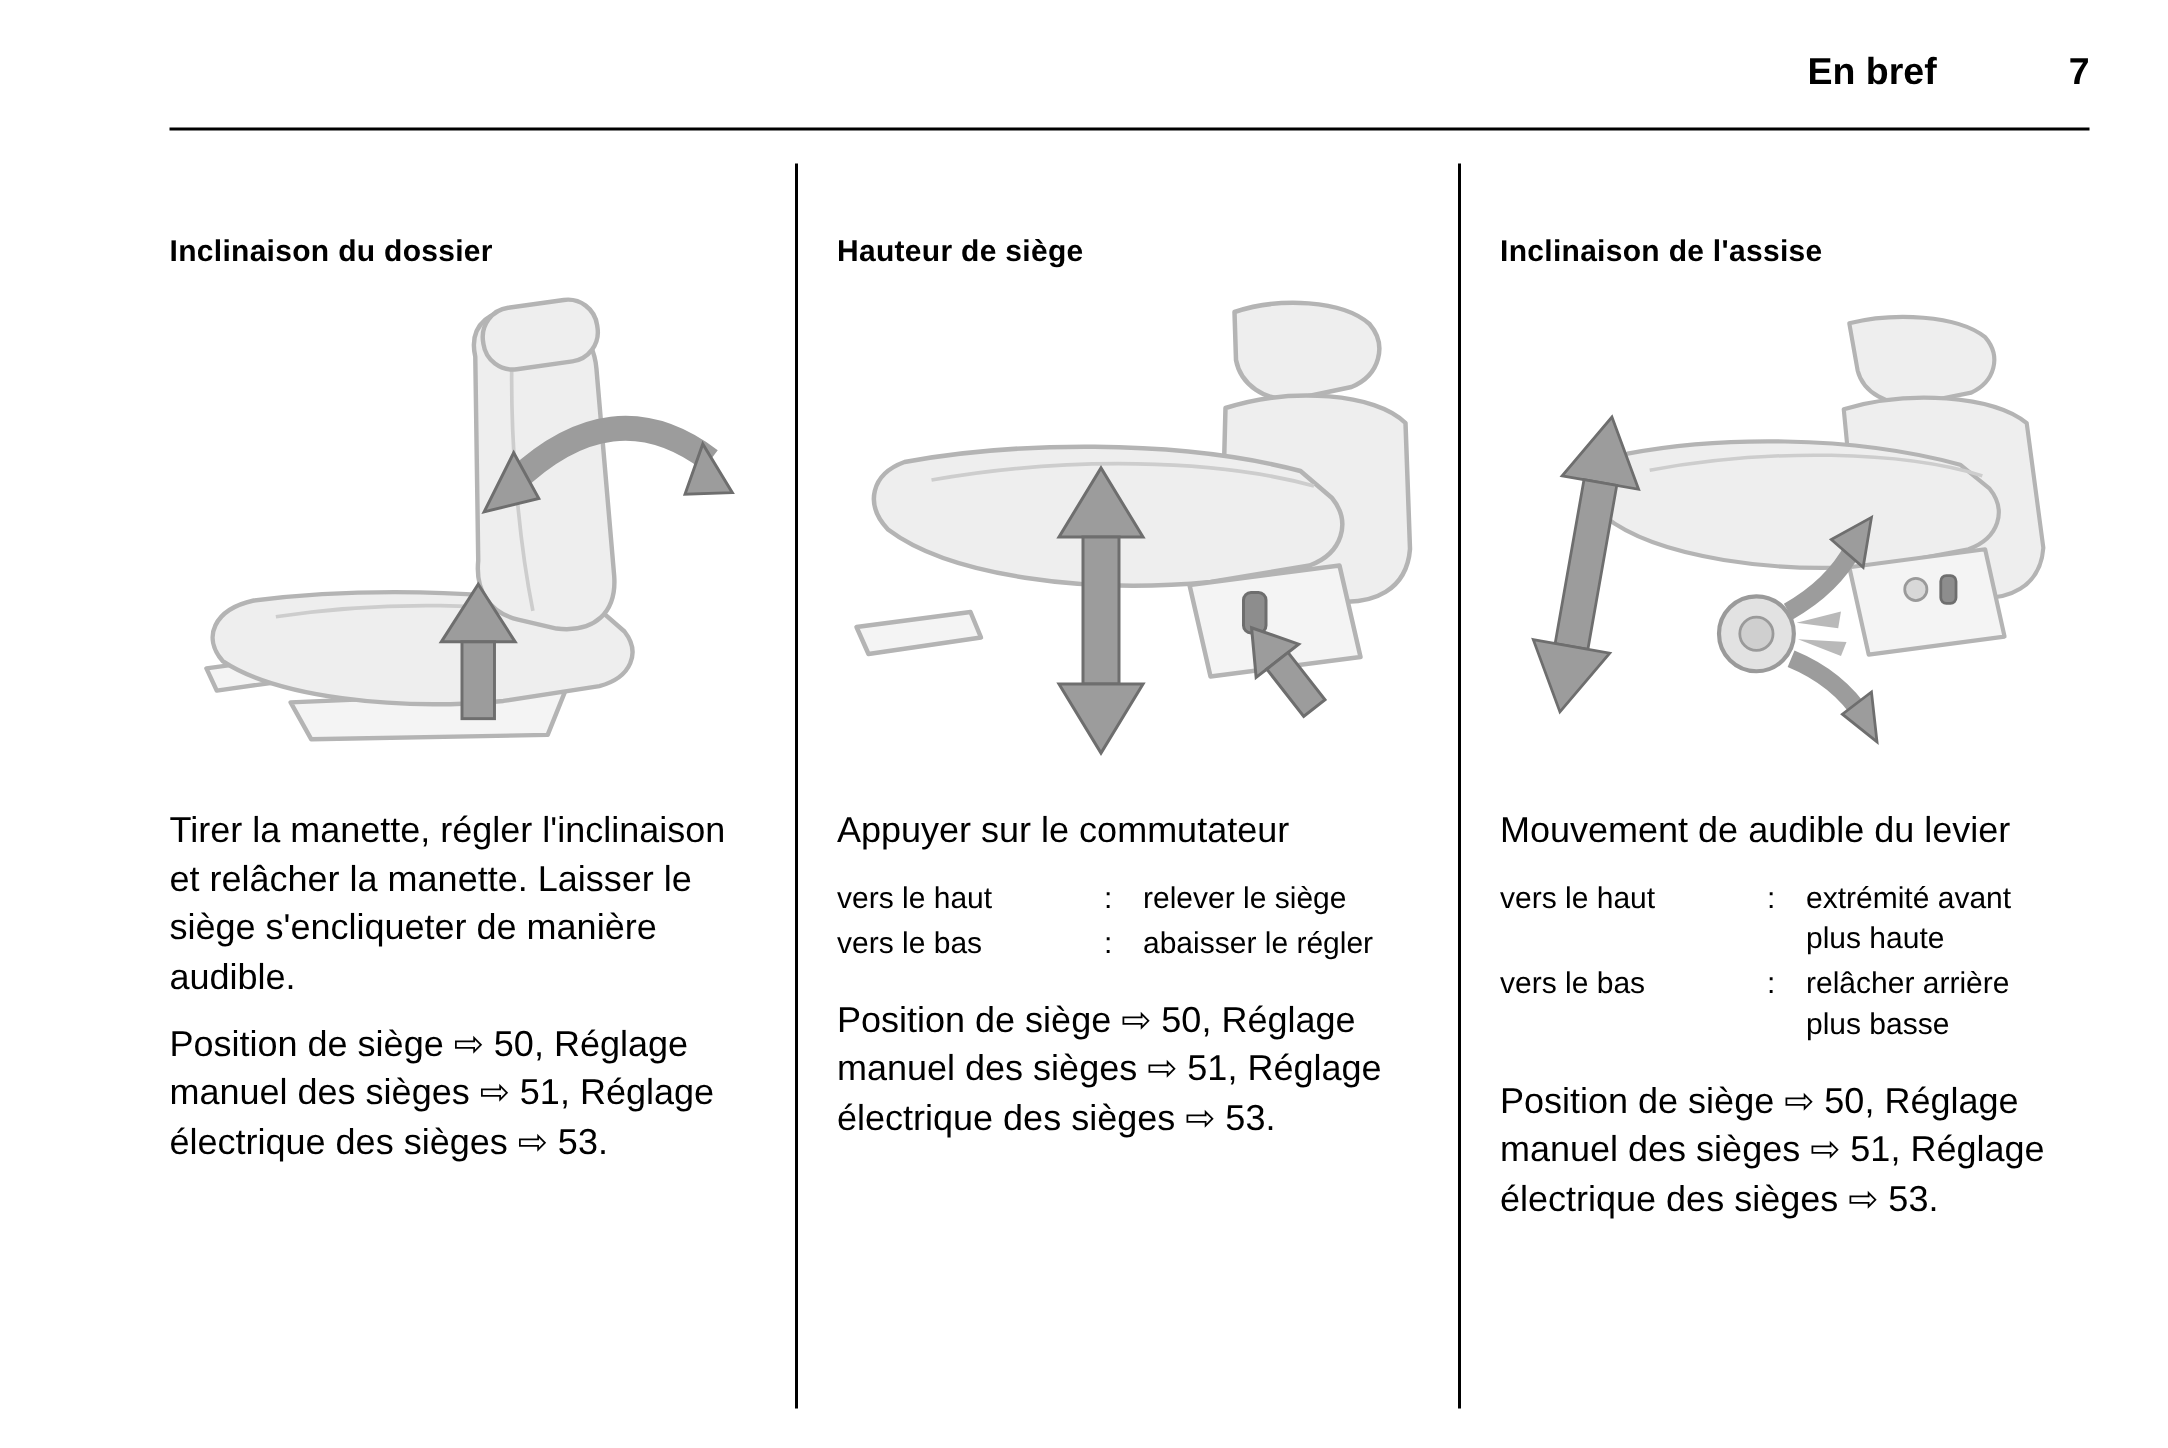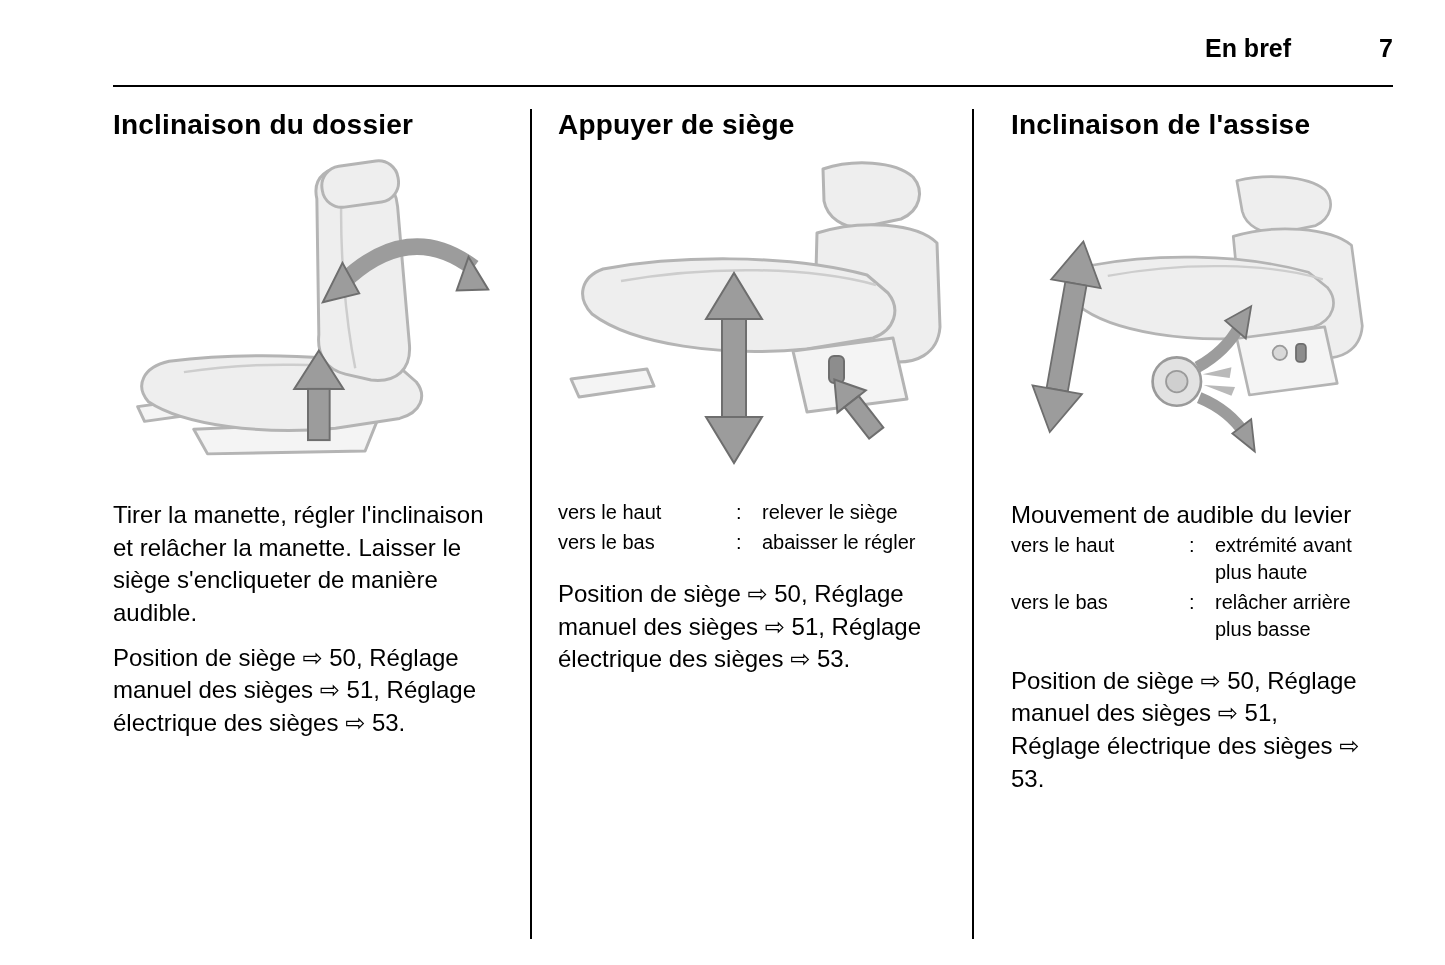--- a/index.html
+++ b/index.html
@@ -13,32 +13,32 @@
 
   .header { display:flex; justify-content:flex-end; align-items:baseline; padding-bottom:22px; }
   .header .section { font-size:25px; font-weight:bold; }
   .header .pagenum { font-size:25px; font-weight:bold; margin-left:88px; }
   .rule { border-bottom:2px solid #000; }
 
   .columns { display:flex; margin-top:22px; min-height:830px; }
   .col { padding-right:28px; }
   .col1 { width:417px; }
   .col2 { width:442px; border-left:2px solid #000; padding-left:26px; }
-  .col3 { width:421px; border-left:2px solid #000; padding-left:37px; }
+  .col3 { width:421px; border-left:2px solid #000; padding-left:26px; }
 
-  .col-title { font-size:28px; font-weight:bold; margin-bottom:18px; letter-spacing:0.2px; }
+  .col-title { font-size:20px; font-weight:bold; margin-bottom:18px; letter-spacing:0.2px;margin-top:48px; }
 
   .illustration { height:316px; margin-bottom:24px; }
   .illustration svg { width:100%; height:100%; }
 
   .body { font-size:24px; line-height:1.36; }
   .refs { margin-top:12px; }
   .refs-after-defs { margin-top:22px; }
 
-  .deflist { }
+  .deflist { margin-top:15px; }
   .defrow { display:flex; font-size:20px; line-height:1.35; margin-bottom:3px; }
   .term { width:178px; flex:none; }
   .sep { width:26px; flex:none; }
   .desc { flex:1; }
 </style>
 </head>
 <body>
 
 <div class="page">
 
@@ -74,21 +74,21 @@
             <rect x="198" y="231" width="22" height="52"></rect>
           </g>
         </svg>
       </div>
 
       <p class="body">Tirer la manette, régler l'inclinaison et relâcher la manette. Laisser le siège s'encliqueter de manière audible.</p>
       <p class="body refs">Position de siège ⇨ 50, Réglage manuel des sièges ⇨ 51, Réglage électrique des sièges ⇨ 53.</p>
     </section>
 
     <section class="col col2">
-      <h2 class="col-title">Appuyer de siège</h2>
+      <h2 class="col-title">Hauteur de siège</h2>
 
       <div class="illustration">
         <svg viewBox="0 0 380 316">
           <g fill="#eeeeee" stroke="#b4b4b4" stroke-width="3" stroke-linejoin="round">
             <path d="M262,10 C292,0 334,2 352,18 C364,32 359,52 340,60 L302,68 C282,70 266,58 263,42 Z"></path>
             <path d="M256,74 C300,60 356,64 376,84 L379,168 C377,194 356,207 324,202 L282,192 C261,186 252,170 254,150 Z"></path>
             <path d="M42,110 C20,118 15,138 31,155 C72,186 162,198 246,190 L312,179 C334,171 340,150 327,134 L306,116 C222,94 112,97 42,110 Z"></path>
             <path d="M60,122 C150,106 250,108 315,126" fill="none" stroke="#cdcdcd" stroke-width="2.5"></path>
             <path d="M232,192 L332,179 L346,240 L246,253 Z" fill="#f4f4f4"></path>
             <path d="M10,220 L86,210 L93,227 L18,238 Z" fill="#f4f4f4"></path>
@@ -99,20 +99,21 @@
             <rect x="161" y="160" width="24" height="98"></rect>
             <polygon points="145,258 201,258 173,304"></polygon>
           </g>
           <g fill="#9c9c9c" stroke="#6e6e6e" stroke-width="2" transform="rotate(-38 298 252)">
             <polygon points="280,240 316,240 298,212"></polygon>
             <rect x="289" y="240" width="18" height="40"></rect>
           </g>
         </svg>
       </div>
 
+      <p class="body">Appuyer sur le commutateur</p>
 
       <div class="deflist">
         <div class="defrow">
           <span class="term">vers le haut</span>
           <span class="sep">:</span>
           <span class="desc">relever le siège</span>
         </div>
         <div class="defrow">
           <span class="term">vers le bas</span>
           <span class="sep">:</span>

